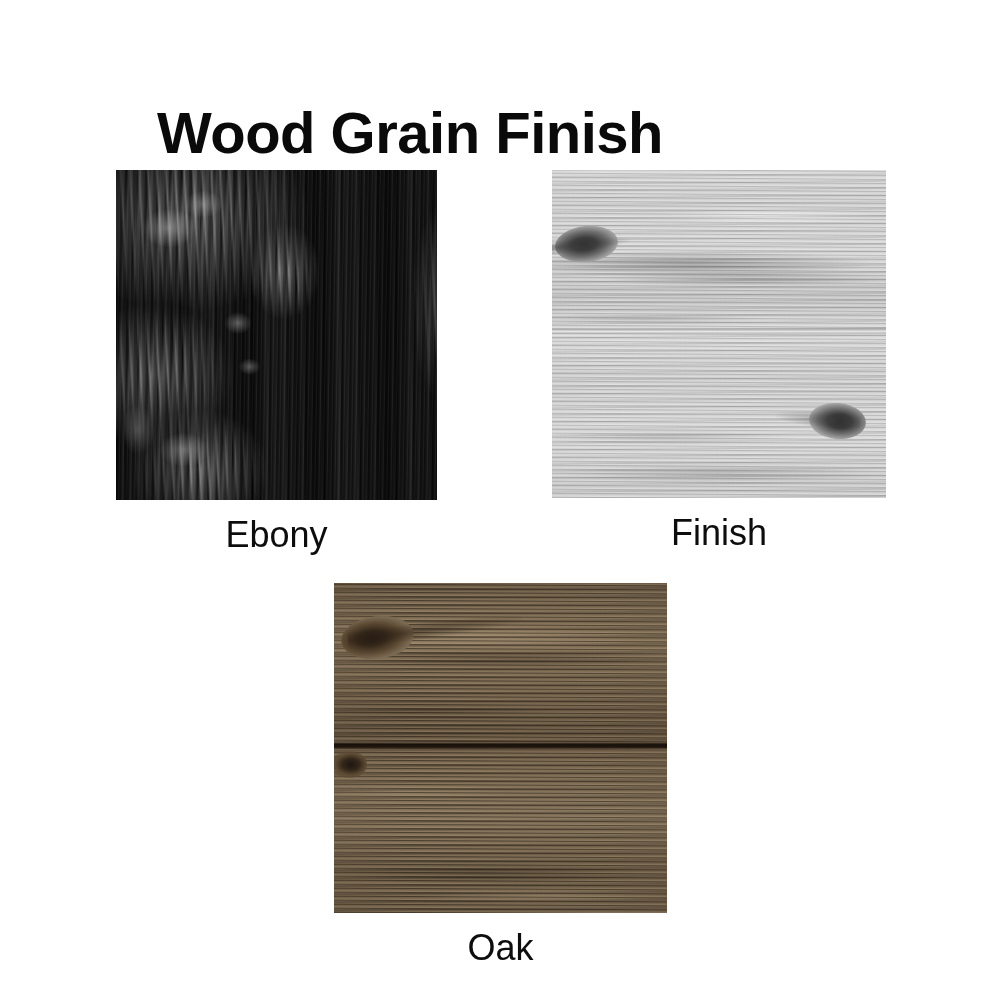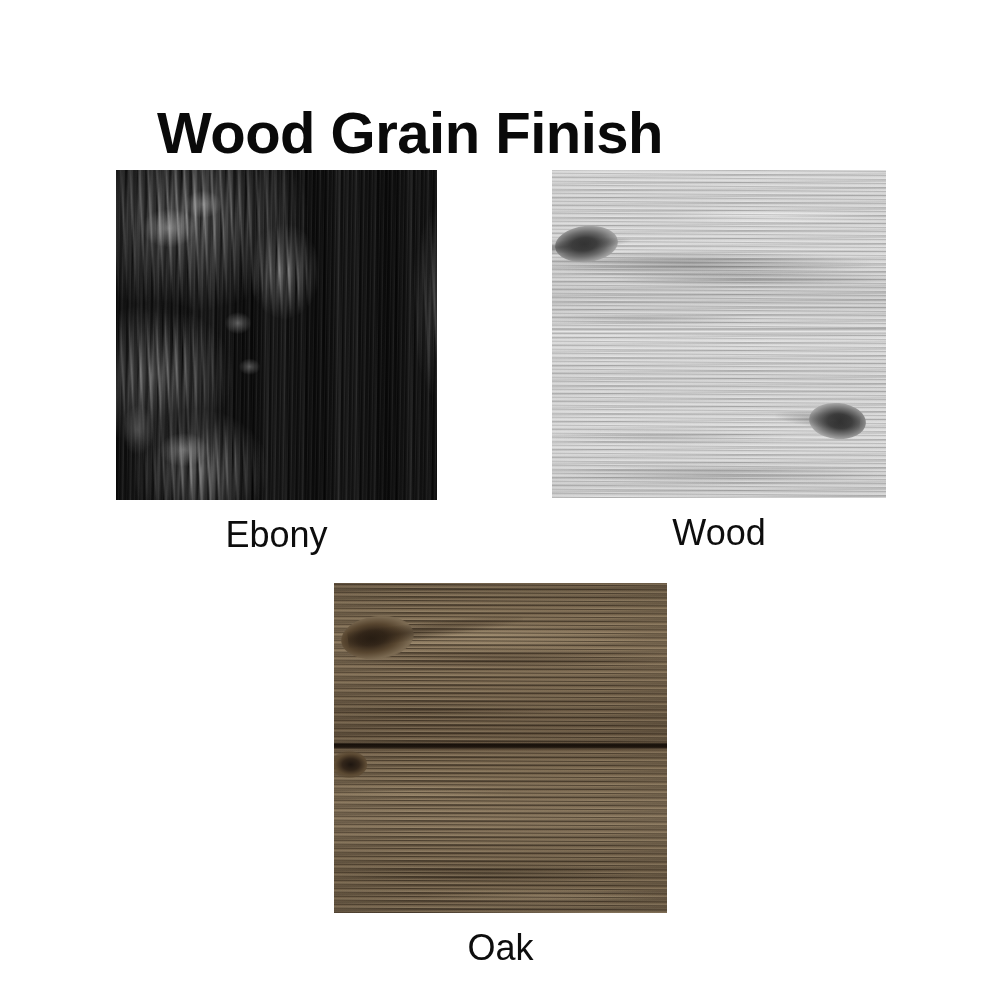--- a/index.html
+++ b/index.html
@@ -312,21 +312,21 @@
 
 <div class="swatch-cell" id="cell-ivory">
   <div class="swatch tex-ivory">
     <div class="layer l-base"></div>
     <div class="layer l-sweep"></div>
     <div class="layer l-grain"></div>
     <div class="knot knot-a"></div>
     <div class="knot knot-b"></div>
     <div class="layer l-seam"></div>
   </div>
-  <div class="swatch-caption">Wood</div>
+  <div class="swatch-caption">Finish</div>
 </div>
 
 <div class="swatch-cell" id="cell-oak">
   <div class="swatch tex-oak">
     <div class="layer l-base2"></div>
     <div class="layer l-sweep"></div>
     <div class="layer l-grain"></div>
     <div class="knot knot-a"></div>
     <div class="knot knot-b"></div>
     <div class="layer l-seam"></div>

